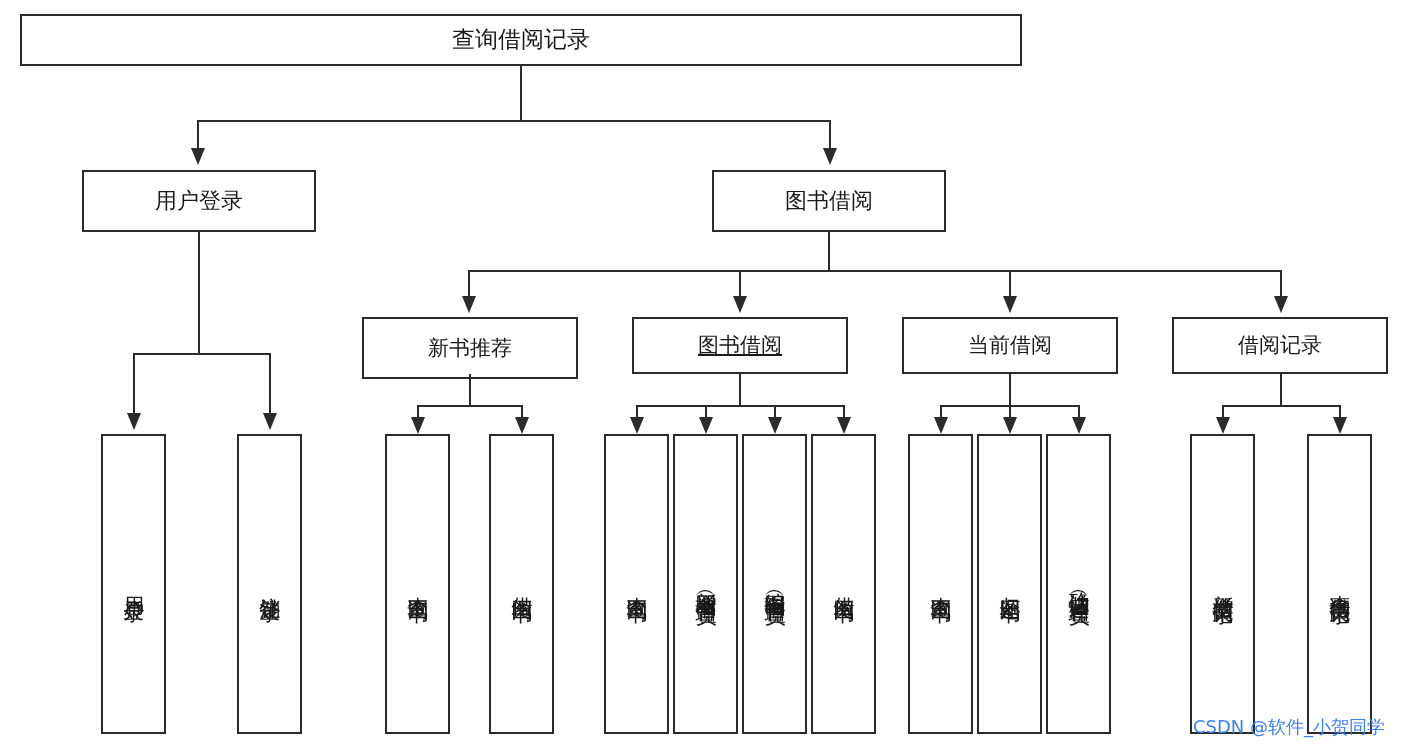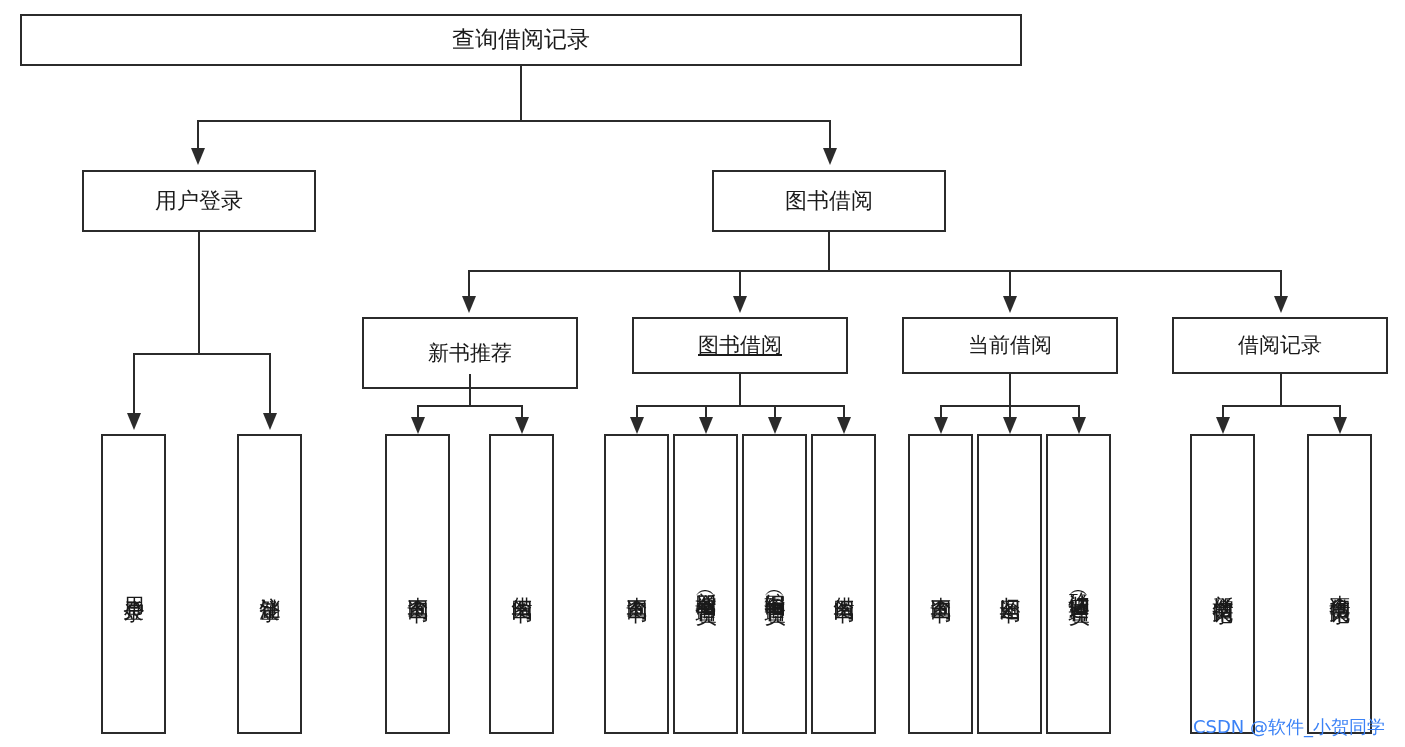--- a/index.html
+++ b/index.html
@@ -108,21 +108,21 @@
   <div class="hline" style="left:468px; top:270px; width:814px; height:2px;"></div>
   <div class="vline" style="left:468px; top:270px; height:28px;"></div>
   <div class="arrow" style="left:462px; top:296px;"></div>
   <div class="vline" style="left:739px; top:270px; height:28px;"></div>
   <div class="arrow" style="left:733px; top:296px;"></div>
   <div class="vline" style="left:1009px; top:270px; height:28px;"></div>
   <div class="arrow" style="left:1003px; top:296px;"></div>
   <div class="vline" style="left:1280px; top:270px; height:28px;"></div>
   <div class="arrow" style="left:1274px; top:296px;"></div>
 
-  <div class="node level3" style="left:362px; top:317px; width:216px; height:72px;">
+  <div class="node level3" style="left:362px; top:317px; width:216px; height:62px;">
     <span>新书推荐</span>
   </div>
   <div class="node level3" style="left:632px; top:317px; width:216px; height:57px;text-decoration:underline;">
     <span>图书借阅</span>
   </div>
   <div class="node level3" style="left:902px; top:317px; width:216px; height:57px;">
     <span>当前借阅</span>
   </div>
   <div class="node level3" style="left:1172px; top:317px; width:216px; height:57px;">
     <span>借阅记录</span>

